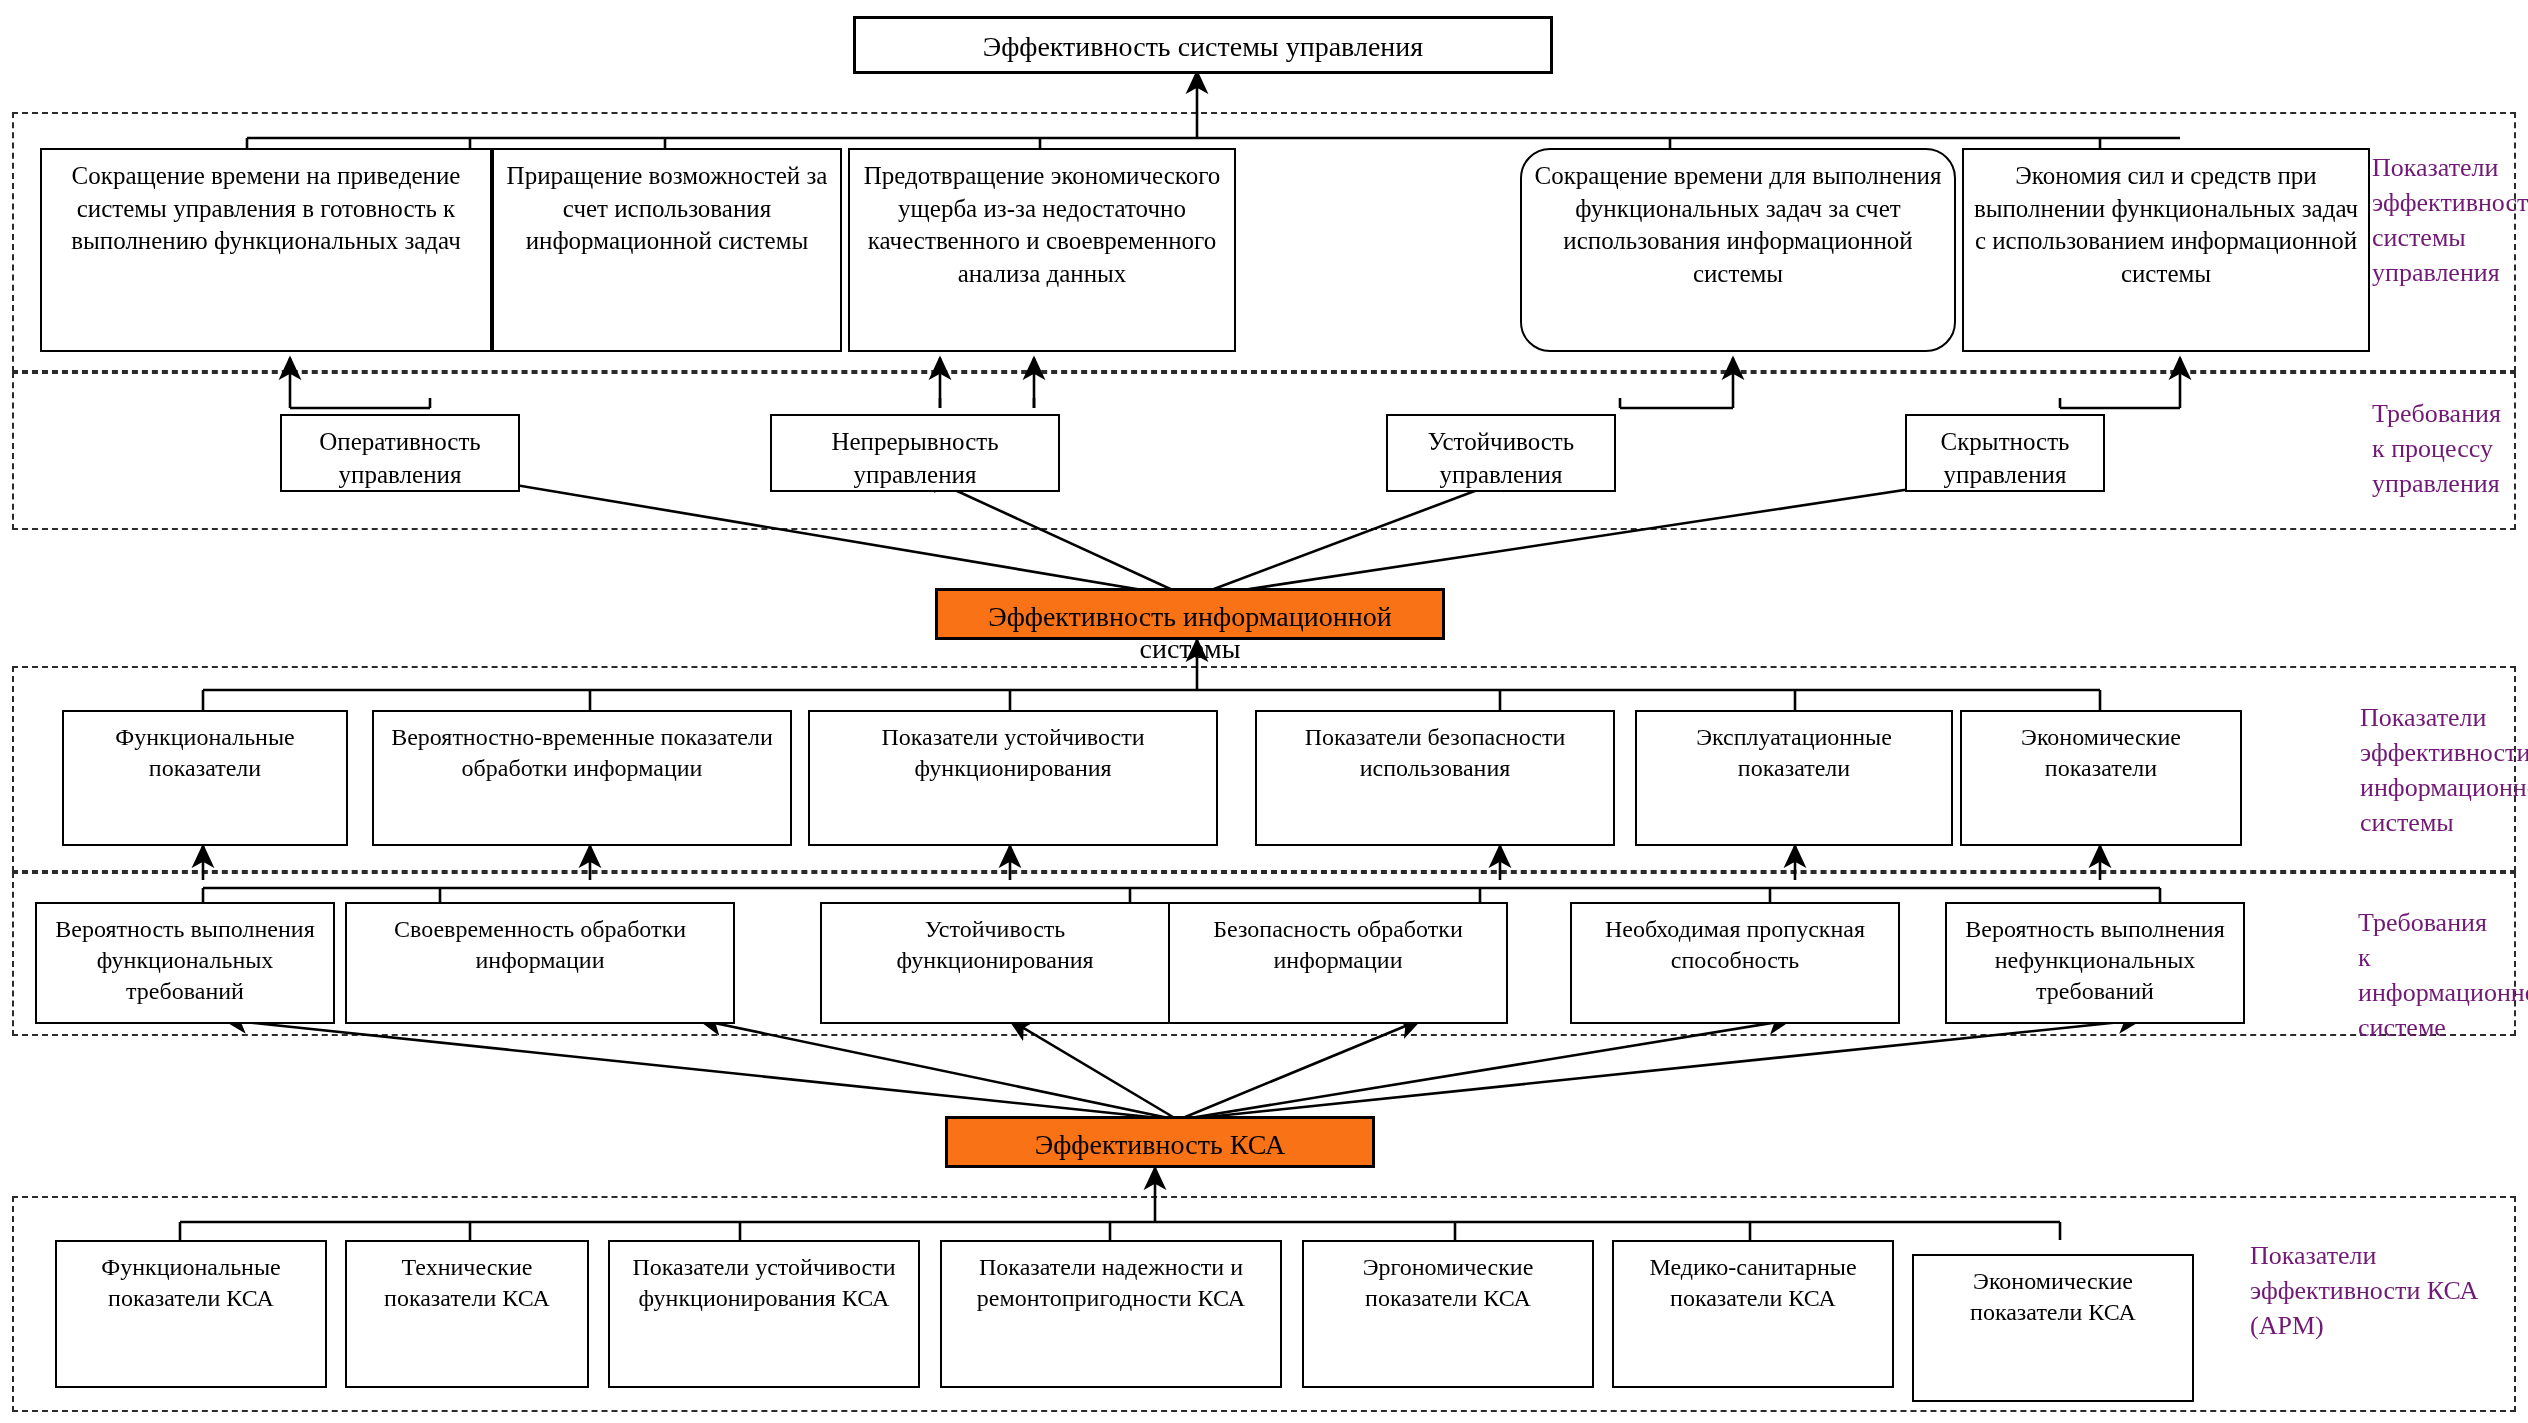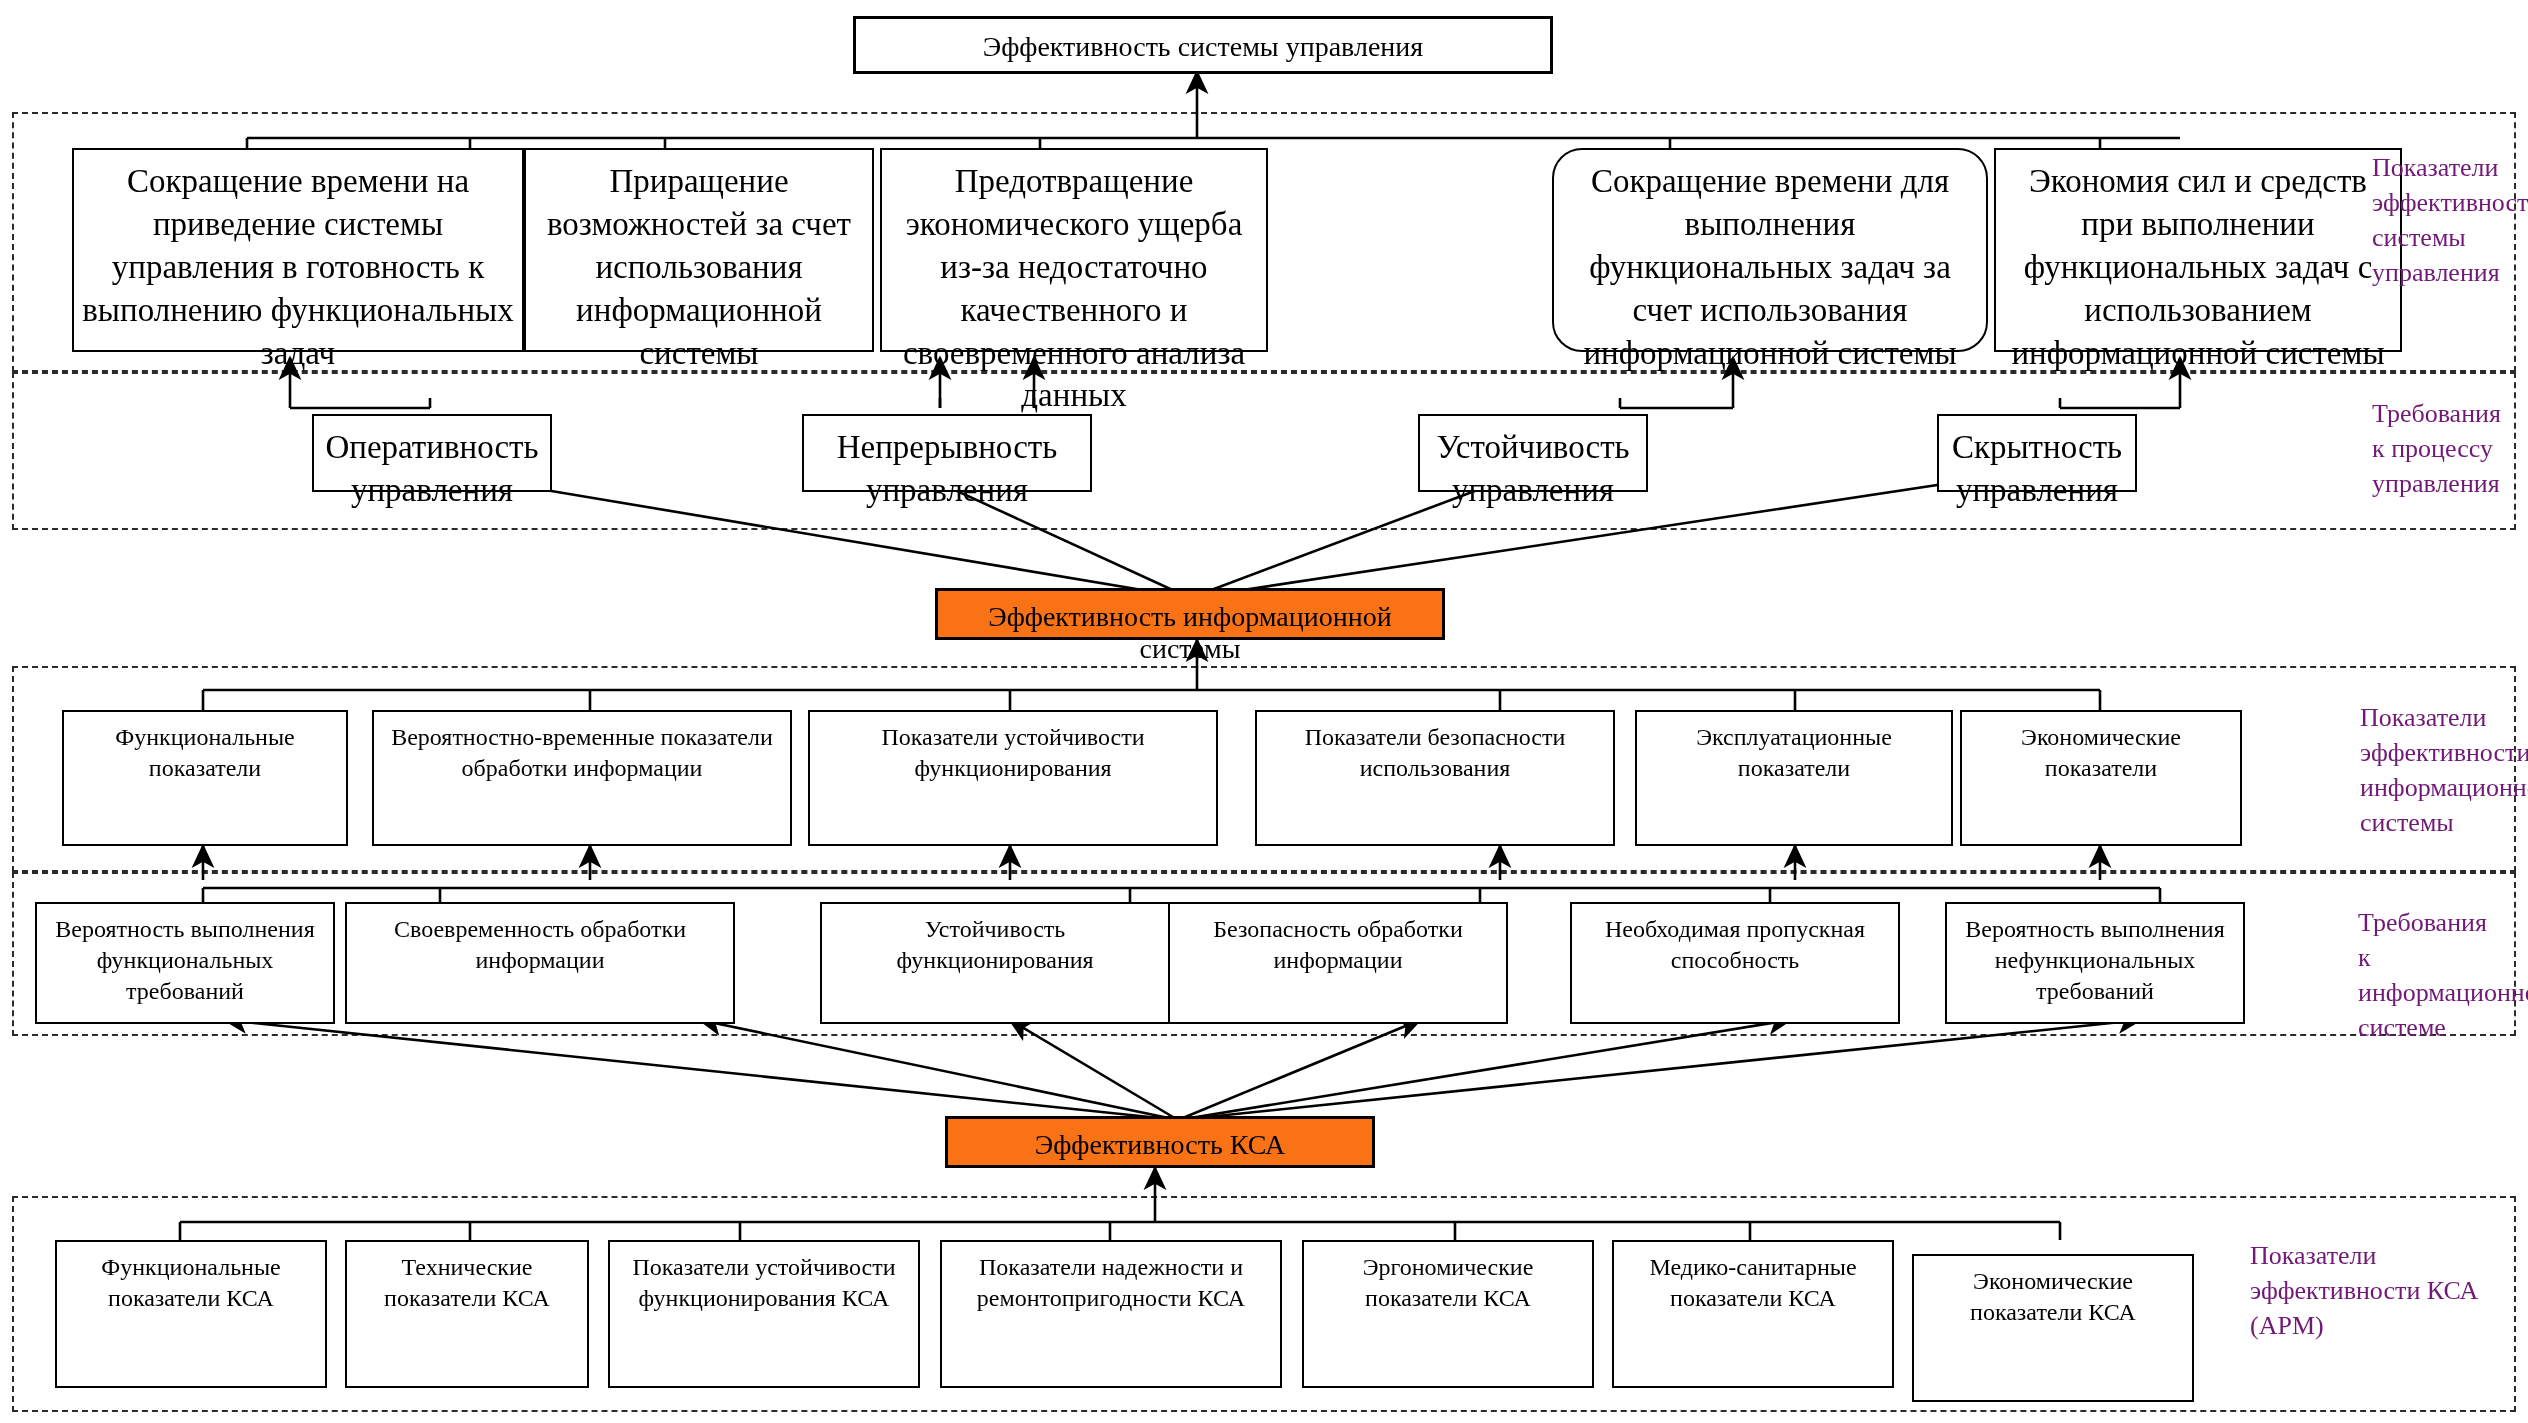--- a/index.html
+++ b/index.html
@@ -12,21 +12,21 @@
            display:flex;align-items:flex-start;justify-content:center;text-align:center;
            padding:10px 8px 6px 8px;line-height:1.30;}
   .nodebox span{display:block;width:100%;}
   .title-box{position:absolute;box-sizing:border-box;border:3px solid #000;background:#fff;
              display:flex;align-items:flex-start;justify-content:center;text-align:center;padding-top:12px;}
   .mid-box{position:absolute;box-sizing:border-box;border:3px solid #000;background:#f97316;
            display:flex;align-items:flex-start;justify-content:center;text-align:center;padding-top:10px;}
   .sidelabel{position:absolute;text-align:left;line-height:1.35;color:#701a75;}
   .fs28{font-size:28px;}
   .fs26{font-size:26px;}
-  .fs25{font-size:33px;margin-left:32px;}
+  .fs25{font-size:25px;}
   .fs24{font-size:24px;}
 </style>
 </head>
 <body>
 
 <div id="root">
 
   <div class="band" style="left:12px;top:112px;width:2504px;height:260px;"></div>
   <div class="band" style="left:12px;top:372px;width:2504px;height:158px;"></div>
   <div class="band" style="left:12px;top:666px;width:2504px;height:206px;"></div>

